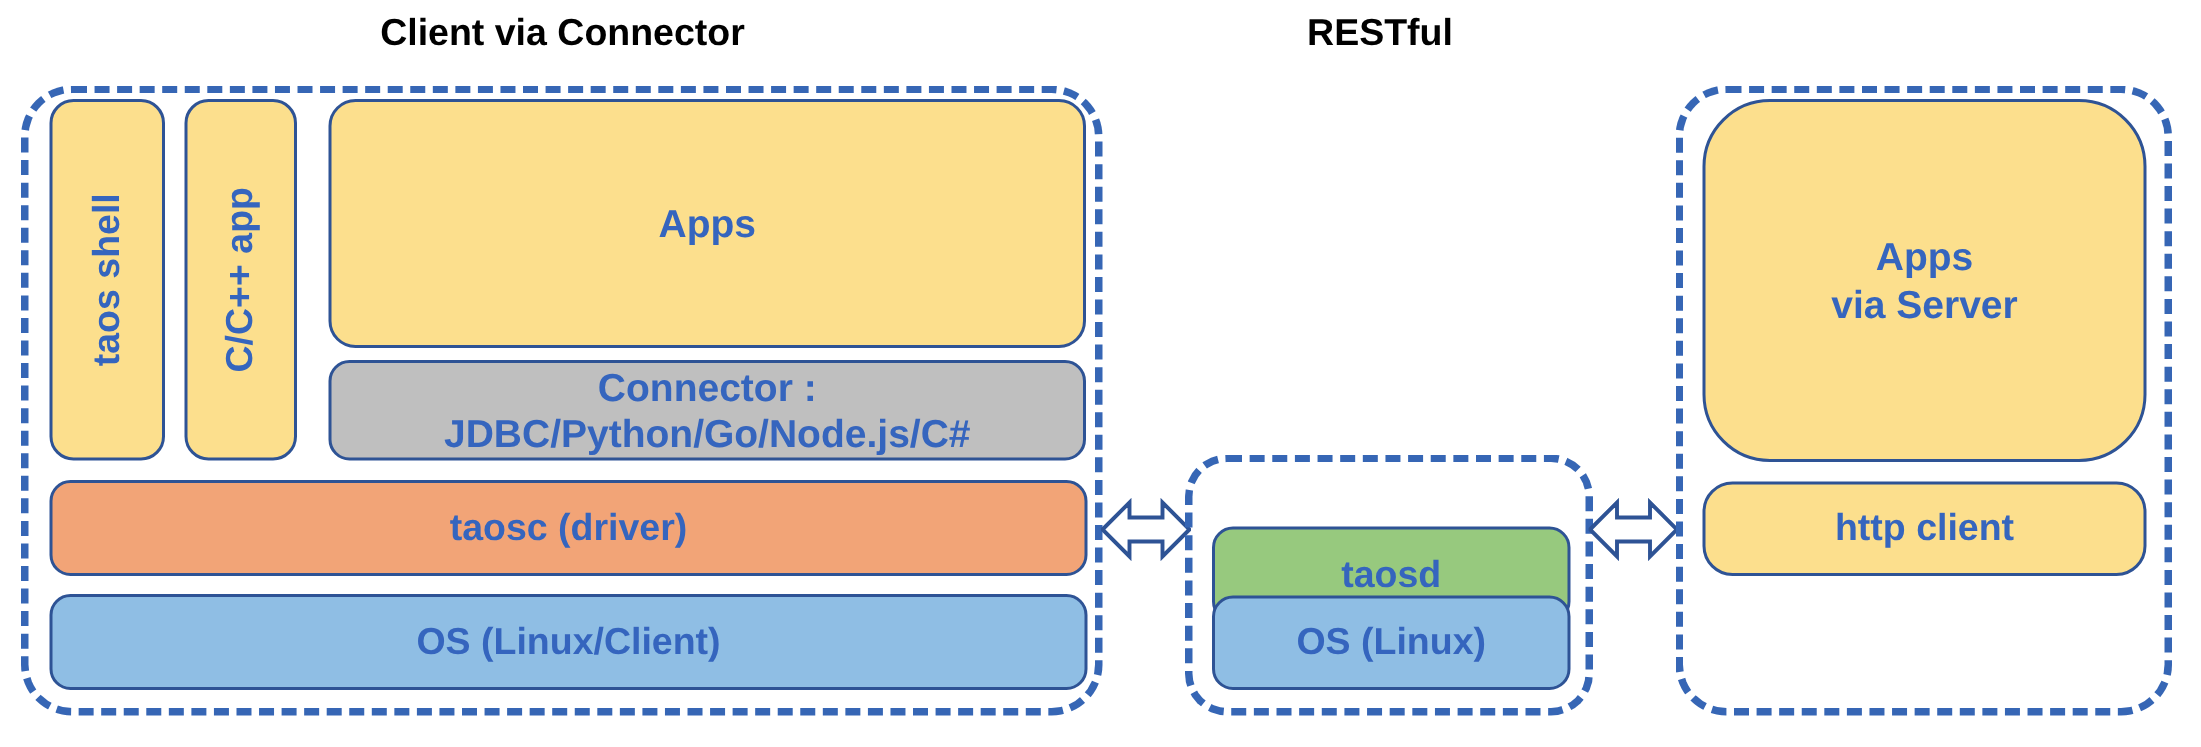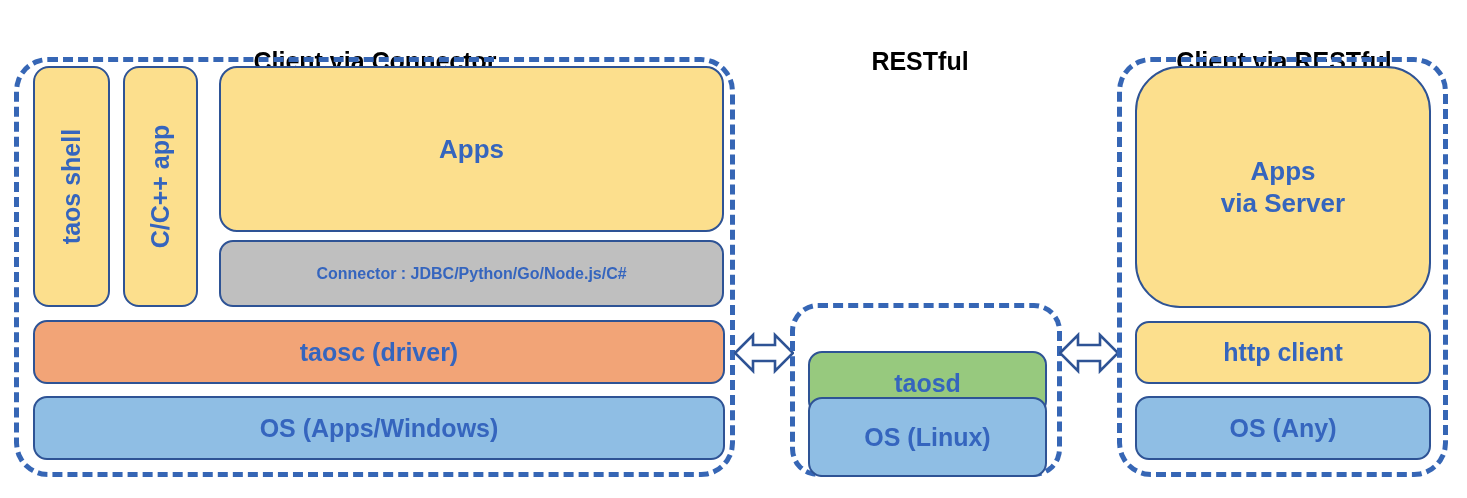--- a/index.html
+++ b/index.html
@@ -19,21 +19,21 @@
     position:relative;
     width:1467px;height:498px;
     background:#fff;
     font-family:"Liberation Sans","DejaVu Sans",sans-serif;
     overflow:hidden;
   }
   .sec-title{
     position:absolute;
     top:6px;height:32px;line-height:32px;
     text-align:center;
-    font-size:25px;font-weight:bold;color:var(--title-black);margin-top:39px;
+    font-size:25px;font-weight:bold;color:var(--title-black);
   }
   .dashed{
     position:absolute;
     border:5px dashed var(--dash-border);
     border-radius:34px;
     box-sizing:border-box;
     background:transparent;
   }
   .box{
     position:absolute;
@@ -60,76 +60,72 @@
     stroke-linejoin:miter;
   }
 </style>
 </head>
 <body>
 
 <div class="canvas">
 
   <div class="sec-title" style="left:125px;width:500px;">Client via Connector</div>
   <div class="sec-title" style="left:820px;width:200px;">RESTful</div>
-  <div class="sec-title" style="left:1134px;width:300px;">Client via RESTful</div>
 
   <div class="dashed" style="left:14px;top:57px;width:721px;height:420px;"></div>
 
   <div class="box yellow" style="left:33px;top:66px;width:77px;height:241px;border-radius:16px;">
     <span class="vlabel">taos shell</span>
   </div>
 
   <div class="box yellow" style="left:123px;top:66px;width:75px;height:241px;border-radius:16px;">
     <span class="vlabel">C/C++ app</span>
   </div>
 
   <div class="box yellow" style="left:219px;top:66px;width:505px;height:166px;border-radius:18px;font-size:26px;">
     <span>Apps</span>
   </div>
 
-  <div class="box gray" style="left:219px;top:240px;width:505px;height:67px;font-size:16px;">
+  <div class="box gray" style="left:219px;top:240px;width:505px;height:67px;font-size:26px;">
     <span>Connector : JDBC/Python/Go/Node.js/C#</span>
   </div>
 
   <div class="box orange" style="left:33px;top:320px;width:692px;height:64px;">
     <span>taosc (driver)</span>
   </div>
 
   <div class="box blue" style="left:33px;top:396px;width:692px;height:64px;">
-    <span>OS (Apps/Windows)</span>
+    <span>OS (Linux/Client)</span>
   </div>
 
   <svg class="arrow" style="left:734px;top:332px;" viewBox="0 0 60 42">
     <polygon points="1,21 19,3 19,13 41,13 41,3 59,21 41,39 41,29 19,29 19,39"></polygon>
   </svg>
 
   <div class="dashed" style="left:790px;top:303px;width:272px;height:174px;border-radius:28px;"></div>
 
   <div class="box green" style="left:808px;top:321px;width:239px;height:64px;">
     <span>taosd</span>
   </div>
 
-  <div class="box blue" style="left:808px;top:397px;width:239px;height:80px;">
+  <div class="box blue" style="left:808px;top:397px;width:239px;height:63px;">
     <span>OS (Linux)</span>
   </div>
 
   <svg class="arrow" style="left:1059px;top:332px;" viewBox="0 0 60 42">
     <polygon points="1,21 19,3 19,13 41,13 41,3 59,21 41,39 41,29 19,29 19,39"></polygon>
   </svg>
 
   <div class="dashed" style="left:1117px;top:57px;width:331px;height:420px;"></div>
 
   <div class="box yellow two-line" style="left:1135px;top:66px;width:296px;height:242px;border-radius:45px;font-size:26px;">
     <span>
       <span style="display:block;">Apps</span>
       <span style="display:block;">via Server</span>
     </span>
   </div>
 
-  <div class="box yellow" style="left:1135px;top:321px;width:296px;height:63px;">
+  <div class="box yellow" style="left:1135px;top:321px;width:296px;height:63px;border-radius:20px;">
     <span>http client</span>
   </div>
 
-  <div class="box blue" style="left:1135px;top:396px;width:296px;height:64px;">
-    <span>OS (Any)</span>
-  </div>
 
 </div>
 
 </body></html>

